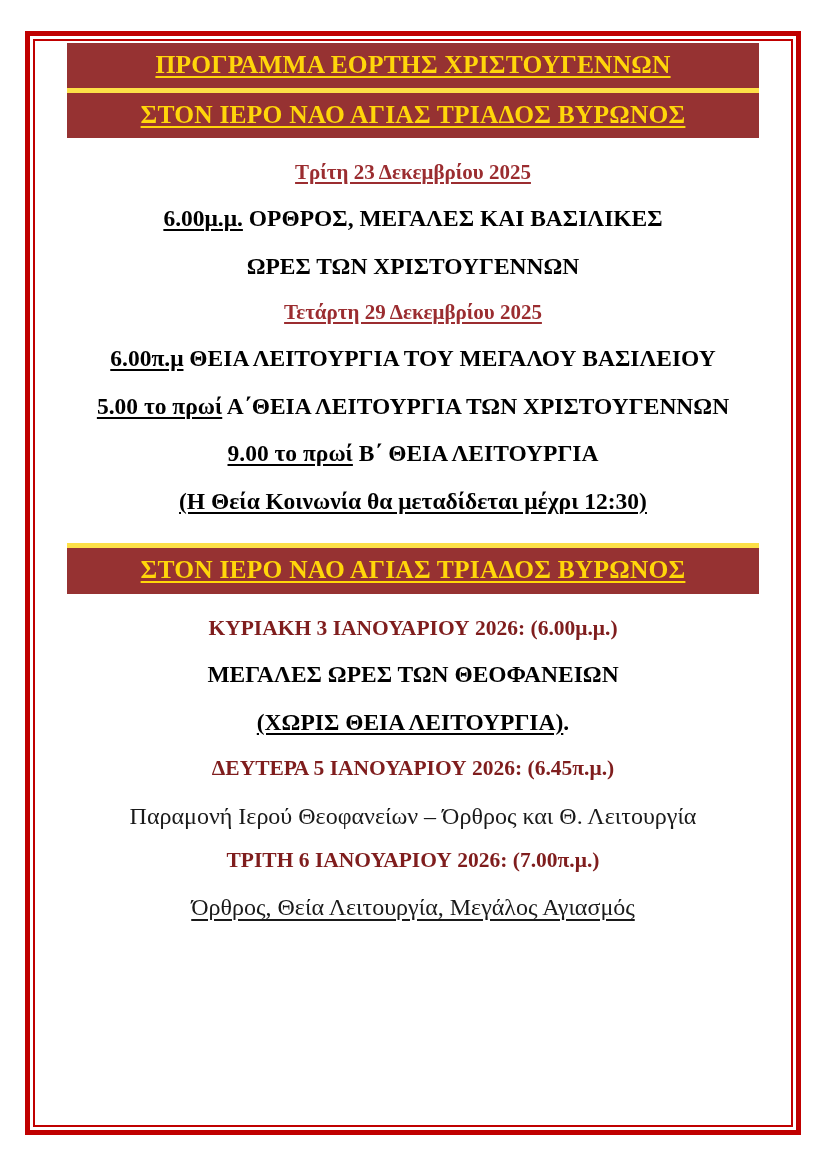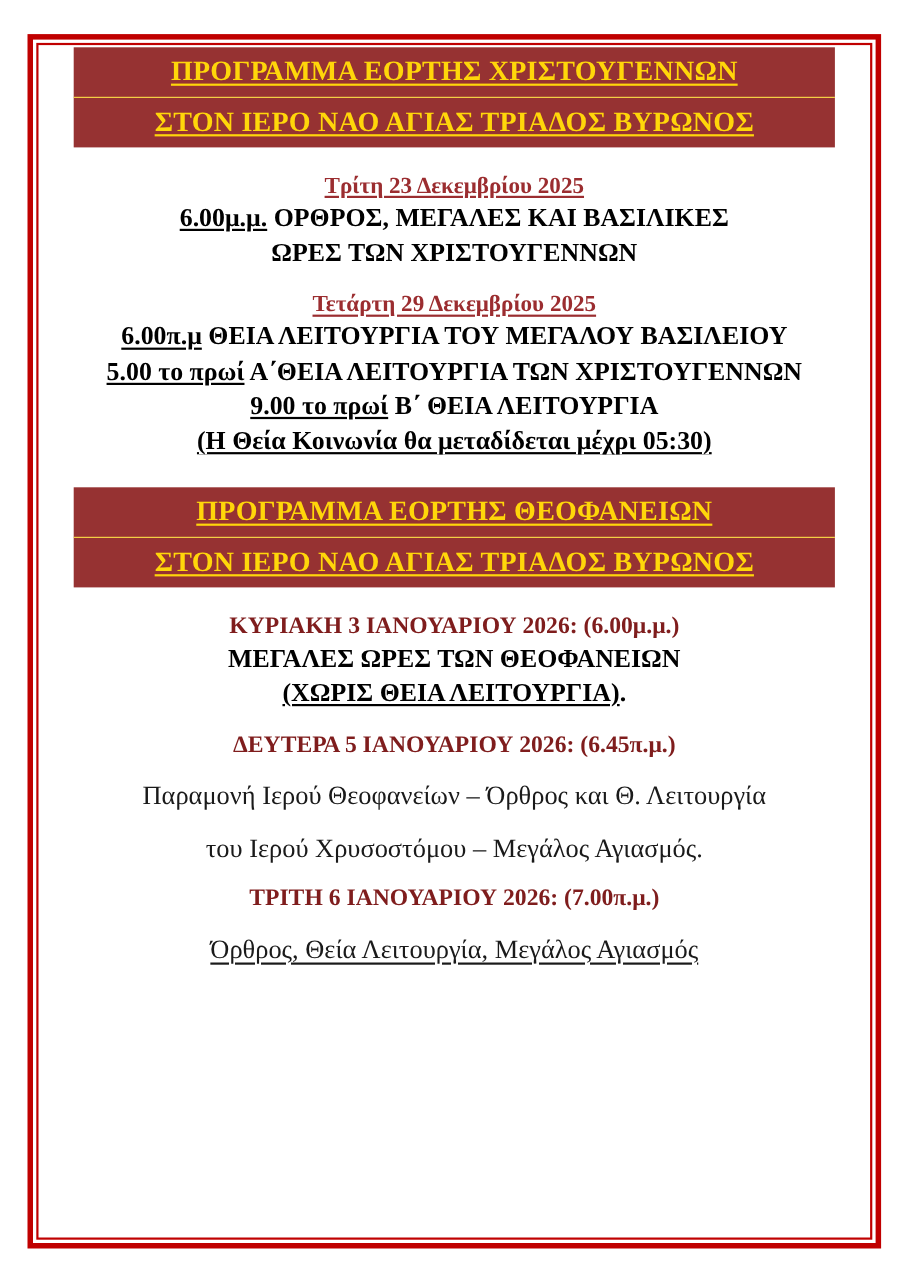--- a/index.html
+++ b/index.html
@@ -70,21 +70,21 @@
     line-height: 1.0;
     padding: 9px 4px 10px 4px;
     white-space: nowrap;
   }
   .banner-row span.u {
     text-decoration: underline;
     text-decoration-thickness: 2px;
     text-underline-offset: 3px;
   }
   .banner-row.second {
-    border-top: 1px solid #fde047;
+    border-top: 5px solid #fde047;
     padding-top: 9px;
     padding-bottom: 11px;
   }
 
   
   .line {
     text-align: center;
     white-space: nowrap;
     line-height: 1.0;
   }
@@ -98,21 +98,21 @@
   }
   .date-red span.u {
     text-decoration: underline;
     text-decoration-thickness: 1.5px;
     text-underline-offset: 3px;
   }
   .body-black {
     color: #000000;
     font-weight: bold;
     font-size: 23.5px;
-    margin-top: 8px;
+    margin-top: 24px;
   }
   .body-black .u {
     text-decoration: underline;
     text-decoration-thickness: 1.5px;
     text-underline-offset: 3px;
   }
   .date-blue {
     color: #7f1d1d;
     font-weight: bold;
     font-size: 21.5px;
@@ -176,29 +176,26 @@
 
     <div class="line body-black">
       <span class="u">5.00 το πρωί</span>
       <span>Α΄ΘΕΙΑ ΛΕΙΤΟΥΡΓΙΑ ΤΩΝ ΧΡΙΣΤΟΥΓΕΝΝΩΝ</span>
     </div>
     <div class="line body-black">
       <span class="u">9.00 το πρωί</span>
       <span>Β΄ ΘΕΙΑ ΛΕΙΤΟΥΡΓΙΑ</span>
     </div>
     <div class="line body-black">
-      <span class="u">(Η Θεία Κοινωνία θα μεταδίδεται μέχρι 05:30)</span>
+      <span class="u">(Η Θεία Κοινωνία θα μεταδίδεται μέχρι 12:30)</span>
     </div>
 
     <div class="spacer-banner"></div>
 
     <div class="banner">
-      <div class="banner-row">
-        <span class="u">ΠΡΟΓΡΑΜΜΑ ΕΟΡΤΗΣ ΘΕΟΦΑΝΕΙΩΝ</span>
-      </div>
       <div class="banner-row second">
         <span class="u">ΣΤΟΝ ΙΕΡΟ ΝΑΟ ΑΓΙΑΣ ΤΡΙΑΔΟΣ ΒΥΡΩΝΟΣ</span>
       </div>
     </div>
 
     <div class="line date-blue">
       <span>ΚΥΡΙΑΚΗ 3 ΙΑΝΟΥΑΡΙΟΥ 2026: (6.00μ.μ.)</span>
     </div>
     <div class="line body-black">
       <span>ΜΕΓΑΛΕΣ ΩΡΕΣ ΤΩΝ ΘΕΟΦΑΝΕΙΩΝ</span>
@@ -206,23 +203,20 @@
     <div class="line body-black">
       <span class="u">(ΧΩΡΙΣ ΘΕΙΑ ΛΕΙΤΟΥΡΓΙΑ)</span><span>.</span>
     </div>
 
     <div class="line date-blue">
       <span>ΔΕΥΤΕΡΑ 5 ΙΑΝΟΥΑΡΙΟΥ 2026: (6.45π.μ.)</span>
     </div>
     <div class="line plain-serif">
       <span>Παραμονή Ιερού Θεοφανείων – Όρθρος και Θ. Λειτουργία</span>
     </div>
-    <div class="line plain-serif">
-      <span>του Ιερού Χρυσοστόμου – Μεγάλος Αγιασμός.</span>
-    </div>
 
     <div class="line date-blue tight">
       <span>ΤΡΙΤΗ 6 ΙΑΝΟΥΑΡΙΟΥ 2026: (7.00π.μ.)</span>
     </div>
     <div class="line plain-serif">
       <span class="ul-all">Όρθρος, Θεία Λειτουργία, Μεγάλος Αγιασμός</span>
     </div>
 
   </div>
 </div>

